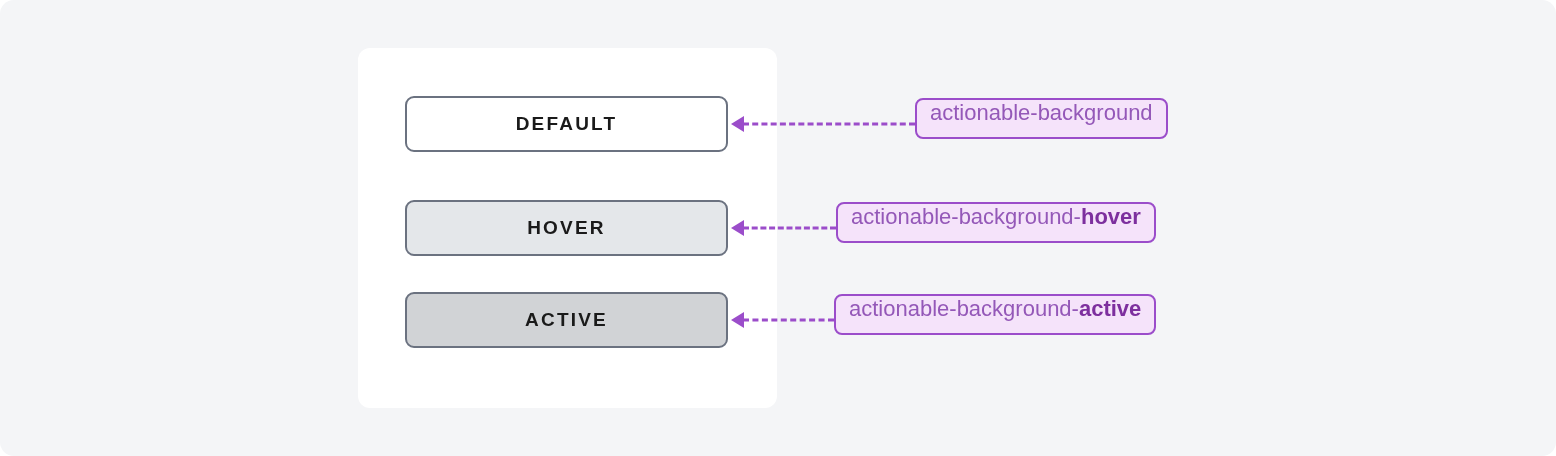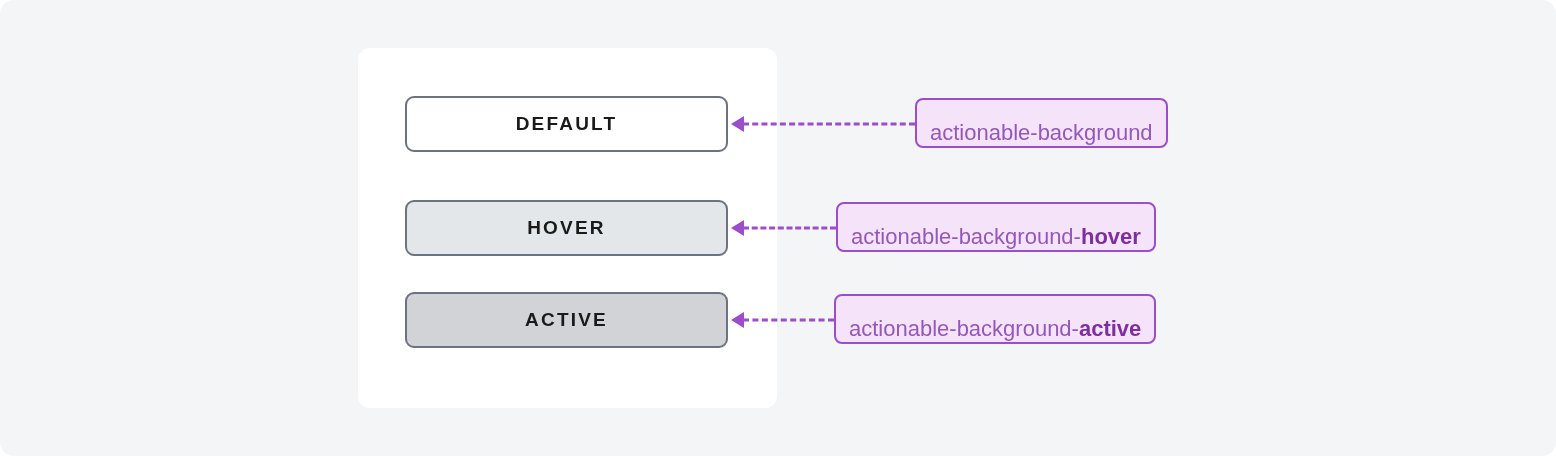--- a/index.html
+++ b/index.html
@@ -100,27 +100,27 @@
     top: 50%;
     transform: translateY(-50%);
     height: 0;
     border-top: 3px dashed #9b4dca;
   }
 
   
   .token-label {
     position: absolute;
     top: 2px;
-    height: 50px;
+    height: 41px;
     box-sizing: border-box;
     background: #f5e3fa;
     border: 2px solid #9b4dca;
     border-radius: 8px;
     display: flex;
-    align-items: flex-end;
+    align-items: flex-start;
     padding: 0 13px;
     font-size: 22px;
     color: #8e44ad;
     white-space: nowrap;
   }
   .tok-default { left: 915px; }
   .tok-hover   { left: 836px; }
   .tok-active  { left: 834px; }
 
   .token-base { font-weight: normal; color: #9458b8; }

